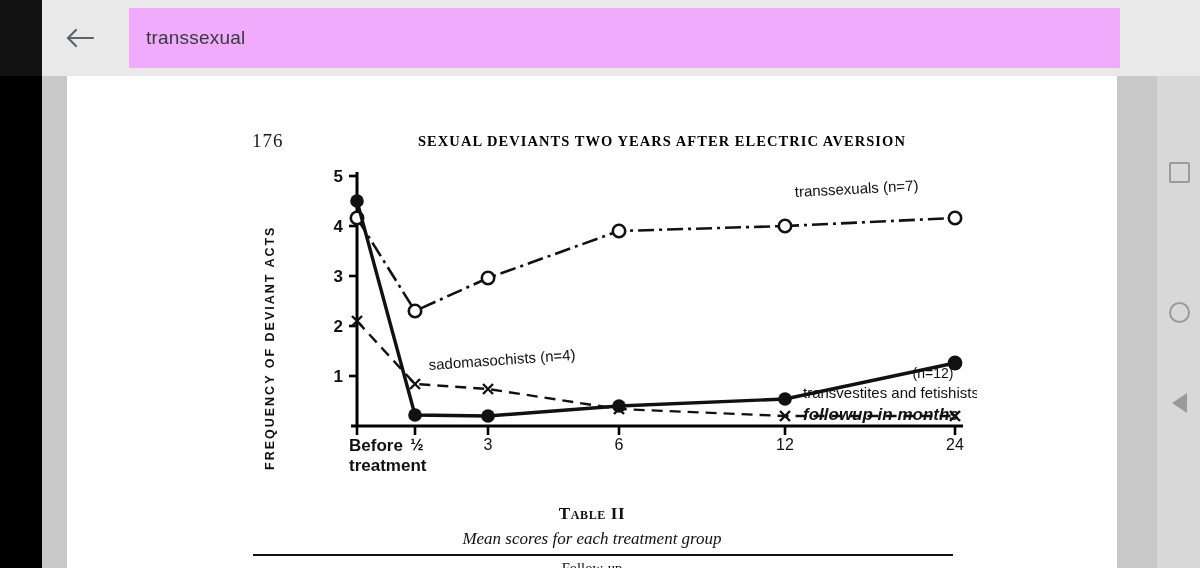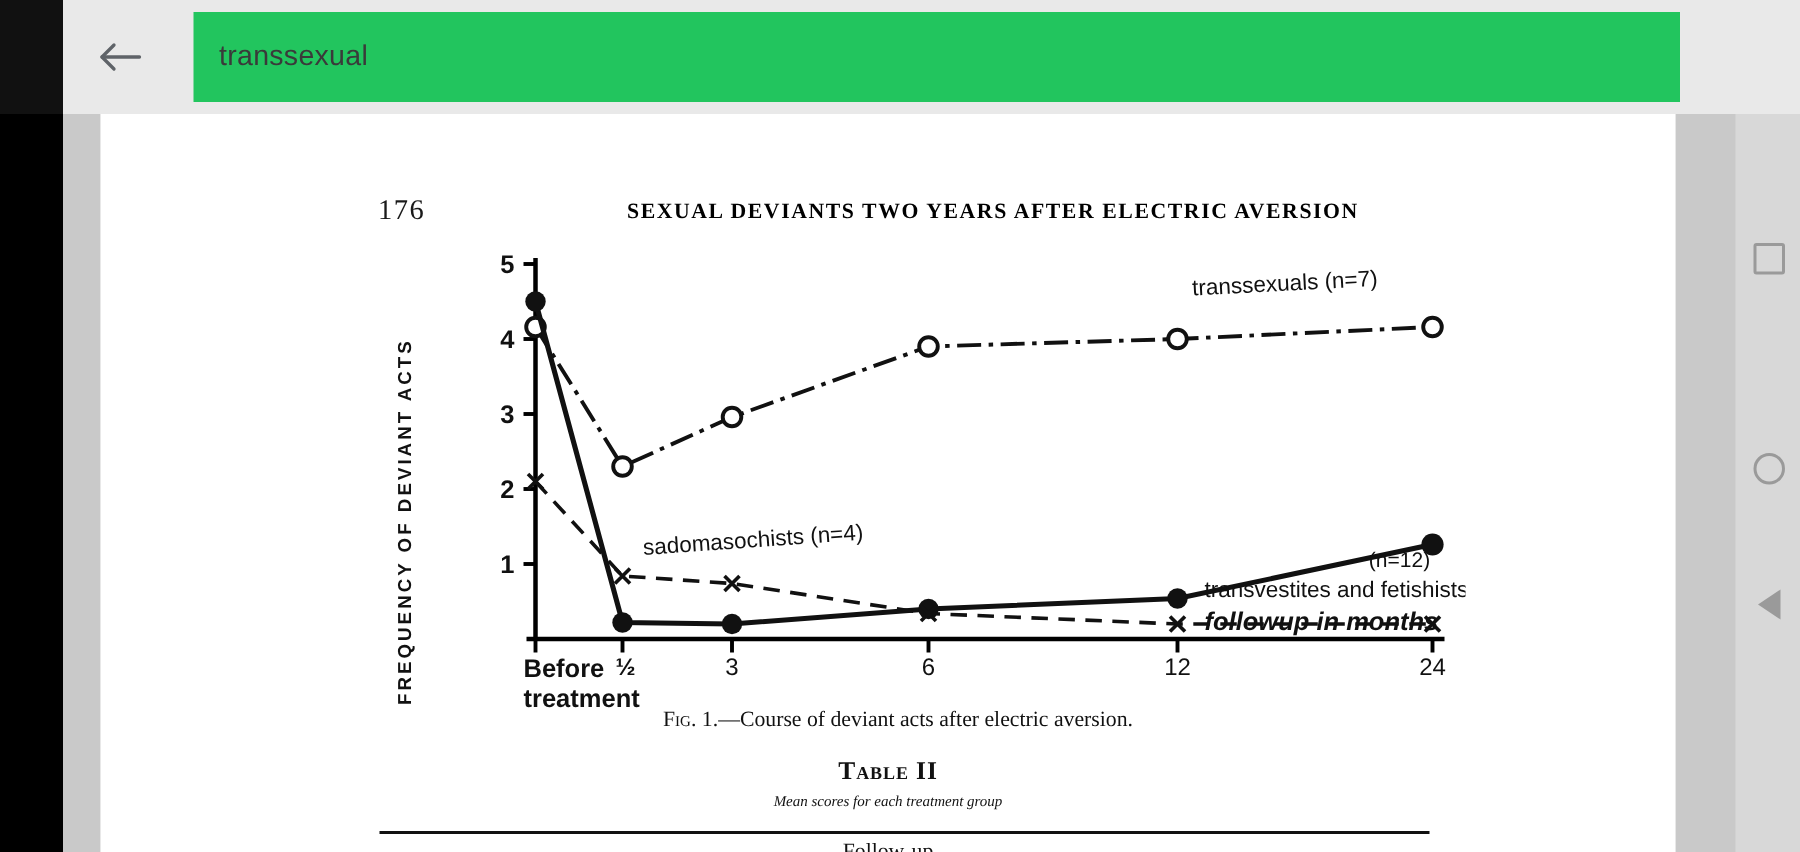--- a/index.html
+++ b/index.html
@@ -41,21 +41,21 @@
     position: absolute;
     left: 42px; top: 0;
     width: 1158px; height: 76px;
     background: #e9e9e9;
   }
 
   .search-bar {
     position: absolute;
     left: 129px; top: 8px;
     width: 991px; height: 60px;
-    background: #22c55e;
+    background: #f0abfc;
     display: flex;
     align-items: center;
   }
   .search-text {
     font-size: 19px;
     color: #3a3a3a;
     padding-left: 17px;
     font-family: "Liberation Sans", sans-serif;
     letter-spacing: 0.2px;
   }
@@ -179,21 +179,21 @@
     color: #111;
     font-weight: bold;
   }
   .table-sub {
     position: absolute;
     left: 0; top: 453px;
     width: 1050px;
     text-align: center;
     font-family: "Liberation Serif", serif;
     font-style: italic;
-    font-size: 10px;
+    font-size: 17px;
     color: #111;
   }
   .table-rule {
     position: absolute;
     left: 186px; top: 478px;
     width: 700px; height: 2px;
     background: #111;
   }
   .table-colhead {
     position: absolute;
@@ -343,23 +343,20 @@
 
             <text x="686" y="224" font-family="Liberation Sans, sans-serif" font-size="14" fill="#111" text-anchor="middle">(n=12)</text>
 
             <text x="556" y="266" font-family="Liberation Sans, sans-serif" font-size="17" font-weight="bold" font-style="italic" fill="#111">followup in months</text>
 
             <text x="102" y="297" font-family="Liberation Sans, sans-serif" font-size="17" font-weight="bold" fill="#111">Before</text>
             <text x="102" y="317" font-family="Liberation Sans, sans-serif" font-size="17" font-weight="bold" fill="#111">treatment</text>
           </svg>
         </div>
 
-        <div class="fig-caption">
-          <span class="smallcaps">Fig. 1.</span><span>—Course of deviant acts after electric aversion.</span>
-        </div>
 
         <div class="table-title">Table II</div>
         <div class="table-sub">Mean scores for each treatment group</div>
         <div class="table-rule"></div>
         <div class="table-colhead">Follow-up</div>
 
       </div>
     </div>
   </div>
 

